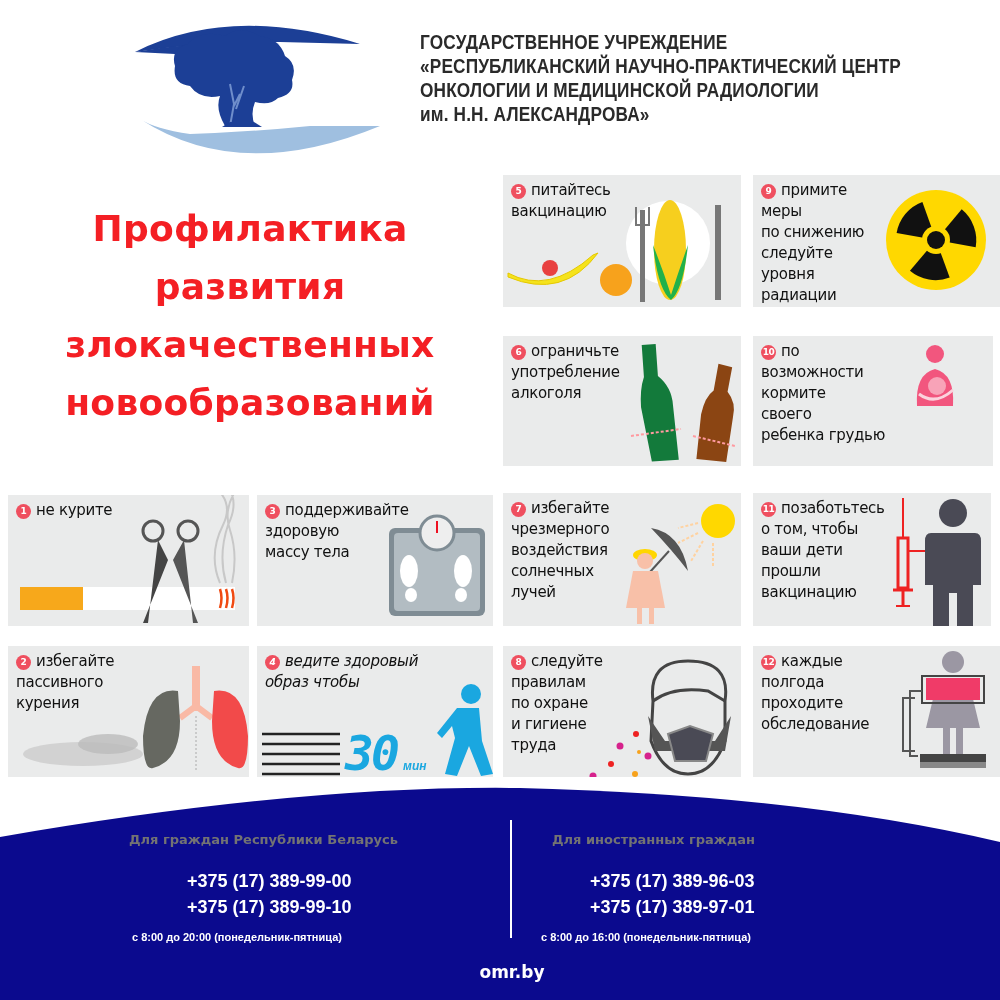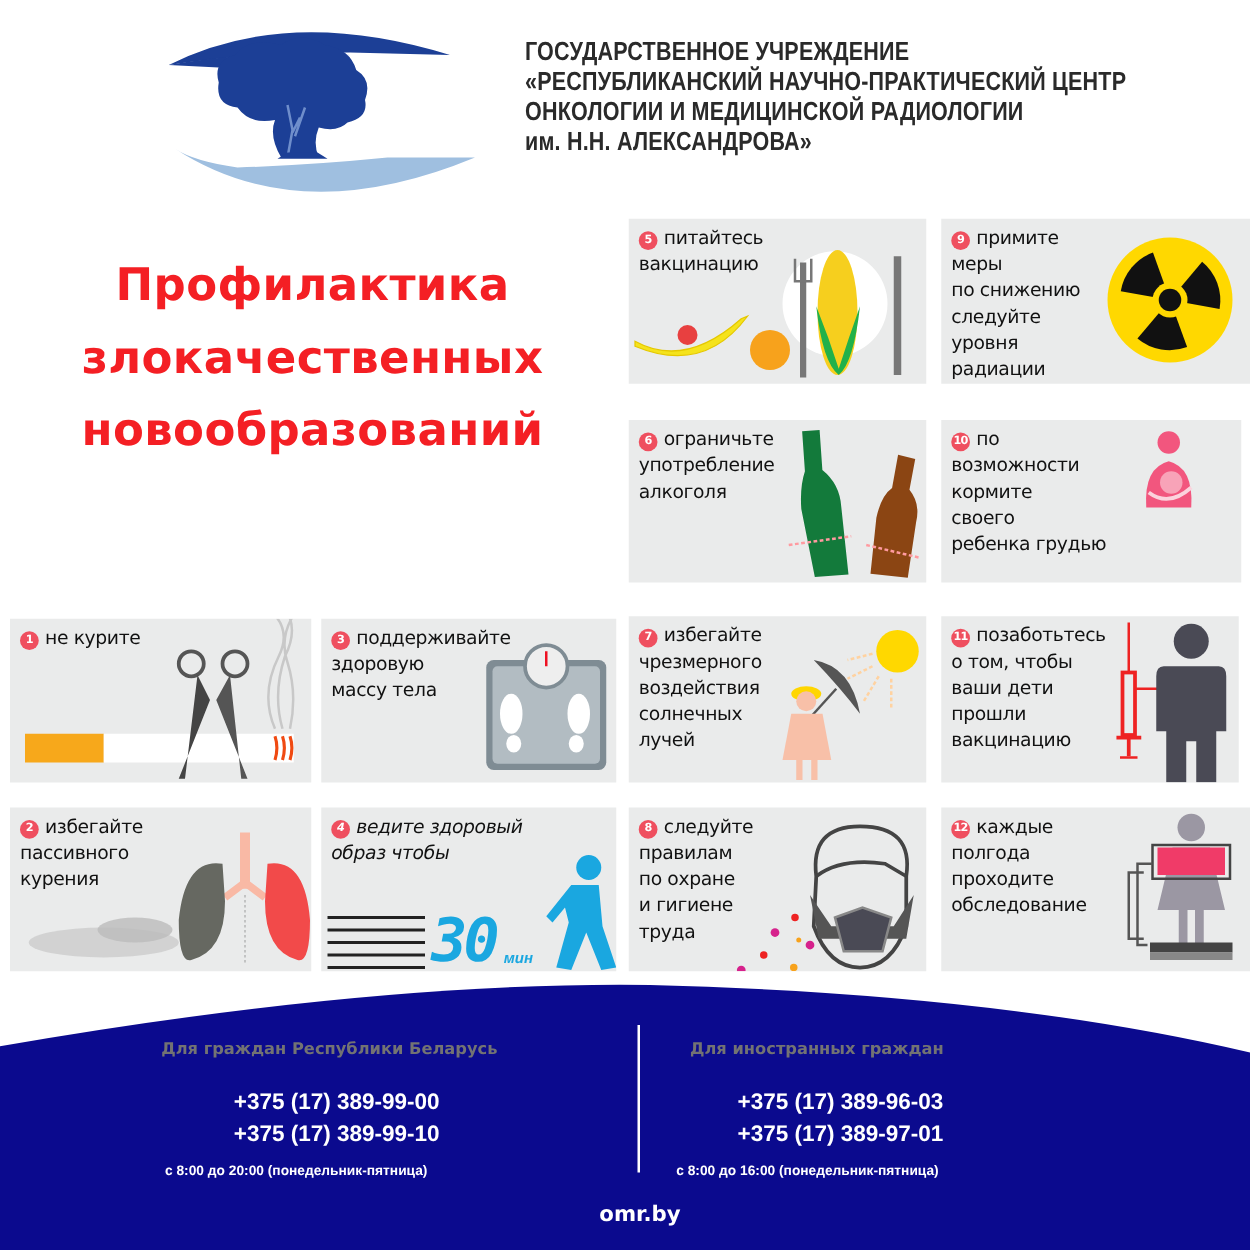--- a/index.html
+++ b/index.html
@@ -79,20 +79,21 @@
 
 <div class="org-title">
   <div>ГОСУДАРСТВЕННОЕ УЧРЕЖДЕНИЕ</div>
   <div>«РЕСПУБЛИКАНСКИЙ НАУЧНО-ПРАКТИЧЕСКИЙ ЦЕНТР</div>
   <div>ОНКОЛОГИИ И МЕДИЦИНСКОЙ РАДИОЛОГИИ</div>
   <div>им. Н.Н. АЛЕКСАНДРОВА»</div>
 </div>
 
 <div class="main-title">
   <div>Профилактика</div>
+  <div>развития</div>
   <div>злокачественных</div>
   <div>новообразований</div>
 </div>
 
 <div class="card" style="left:503px;top:175px;width:238px;height:132px;">
   <div class="label">
     <div><span class="badge">5</span><span>питайтесь</span></div>
     <div>вакцинацию</div>
   </div>
   <svg class="art" style="left:0;top:0" width="238" height="132">

